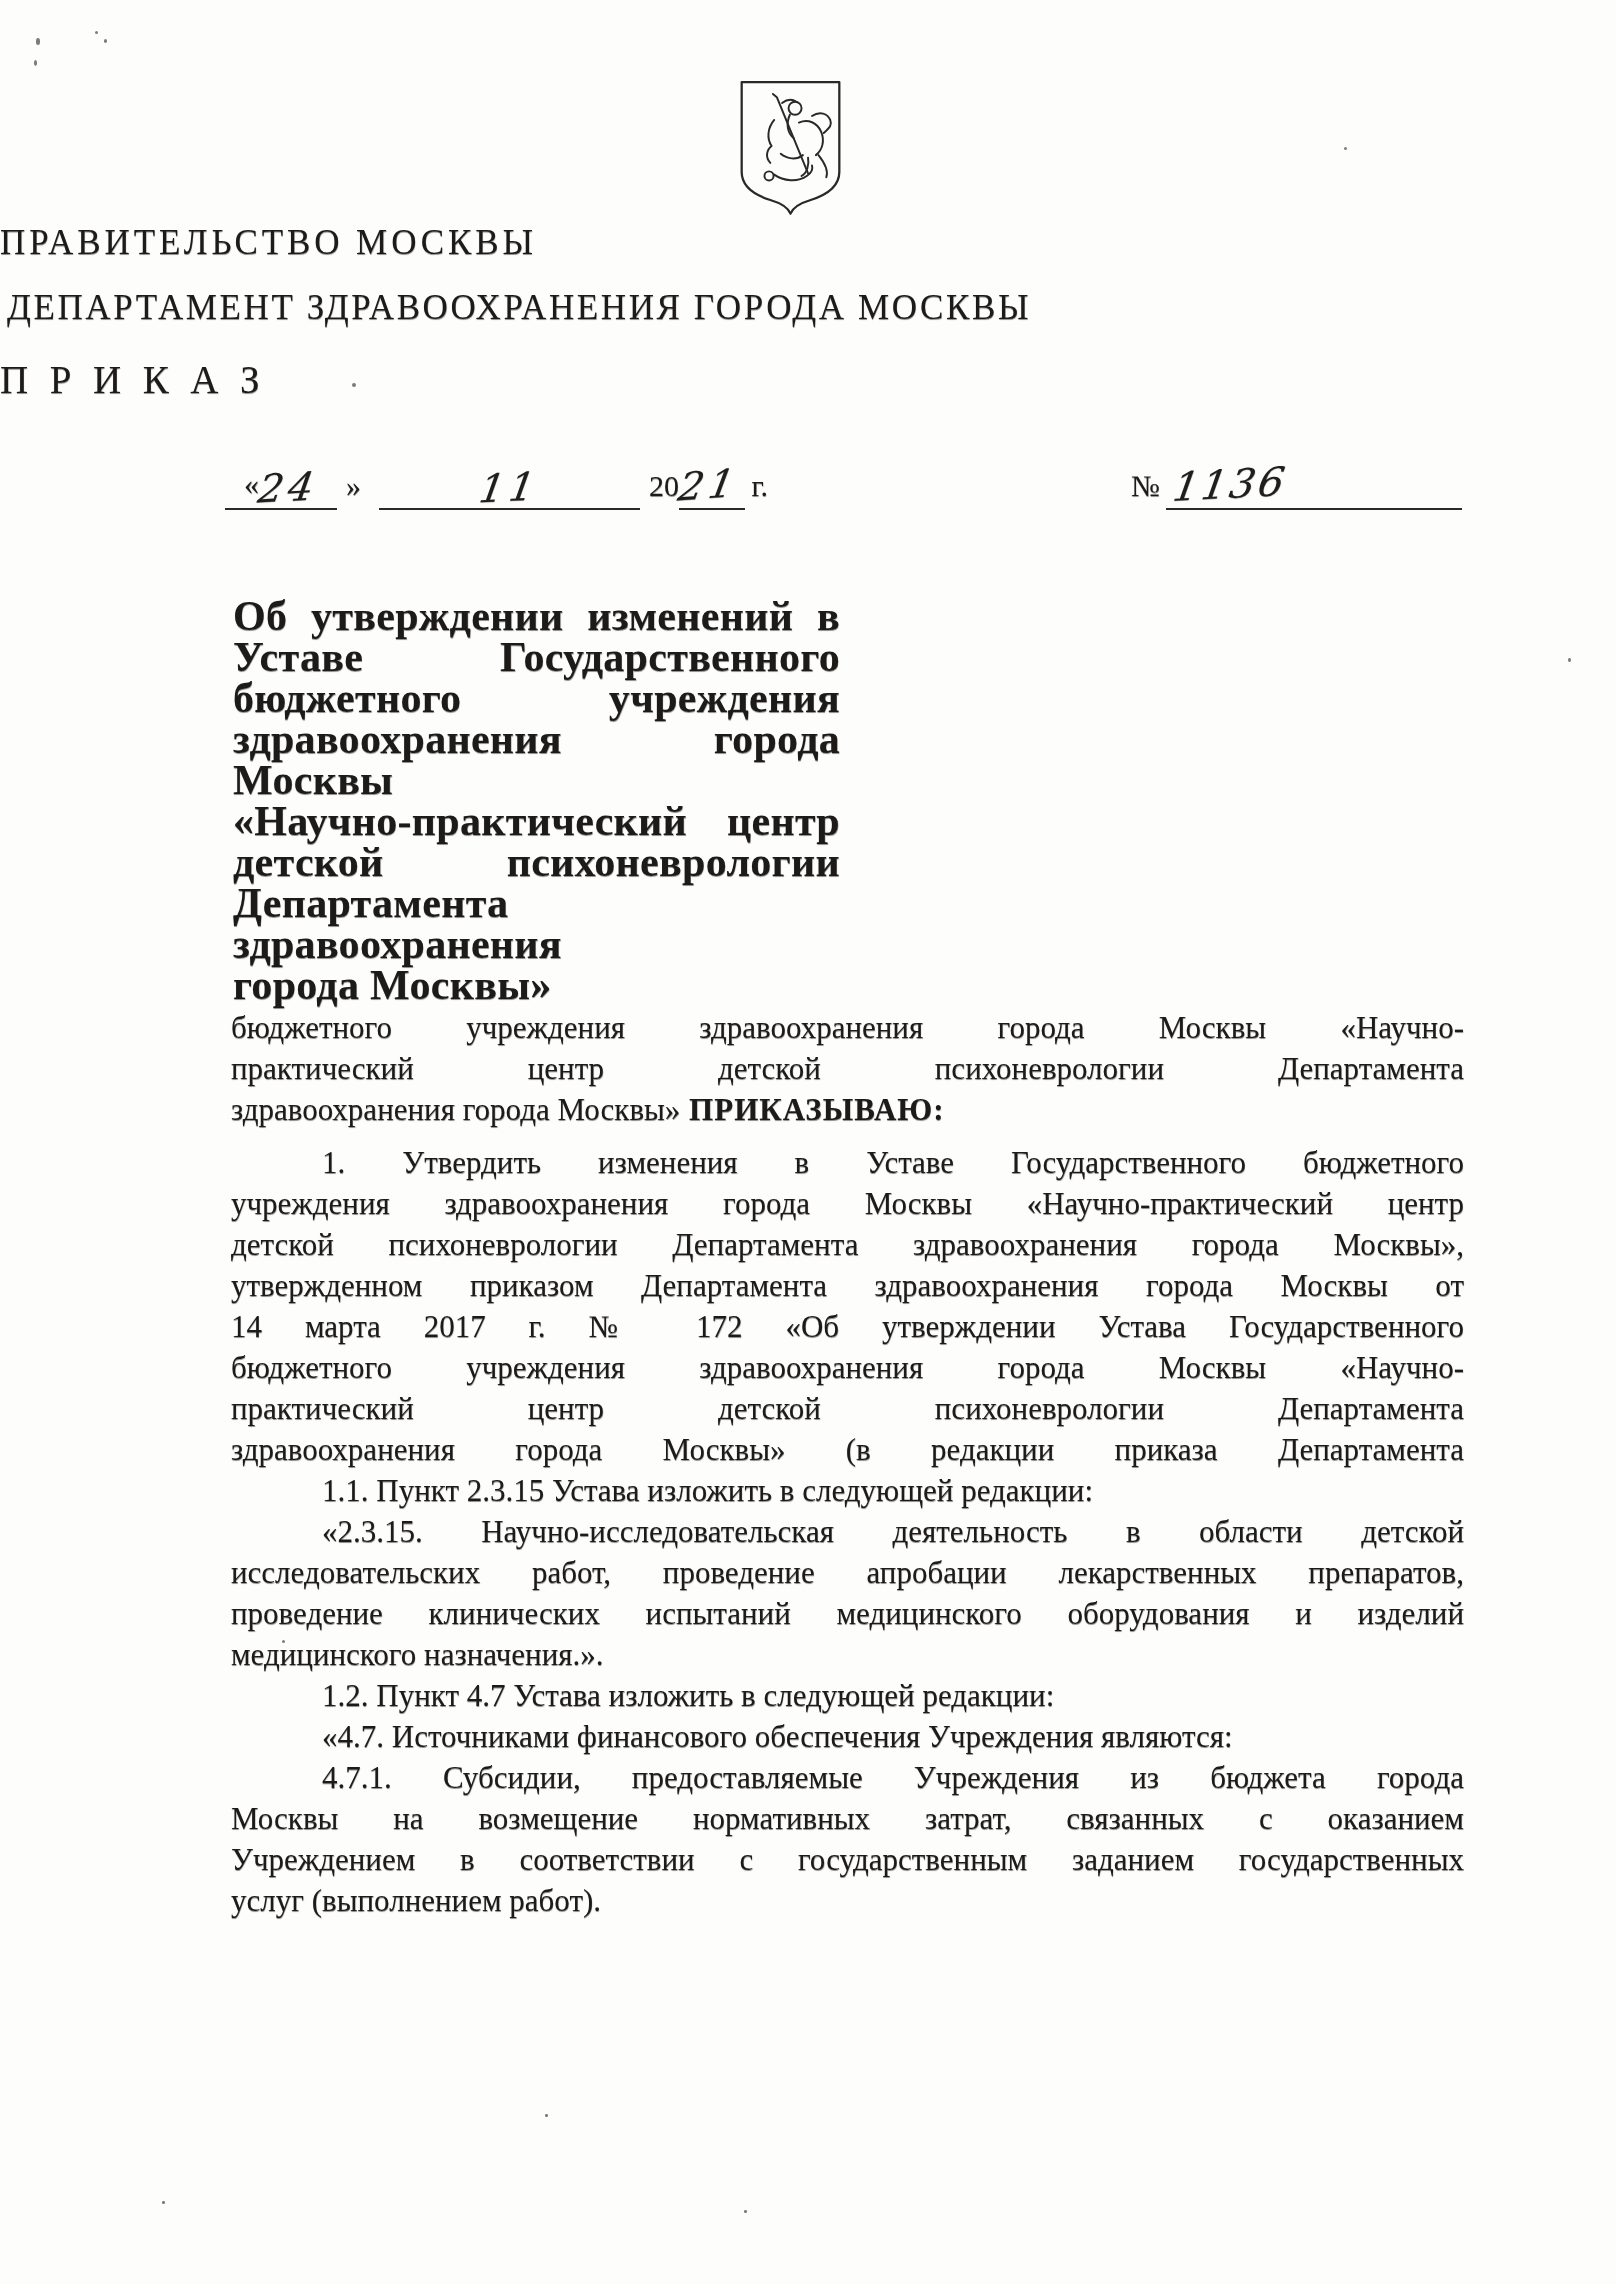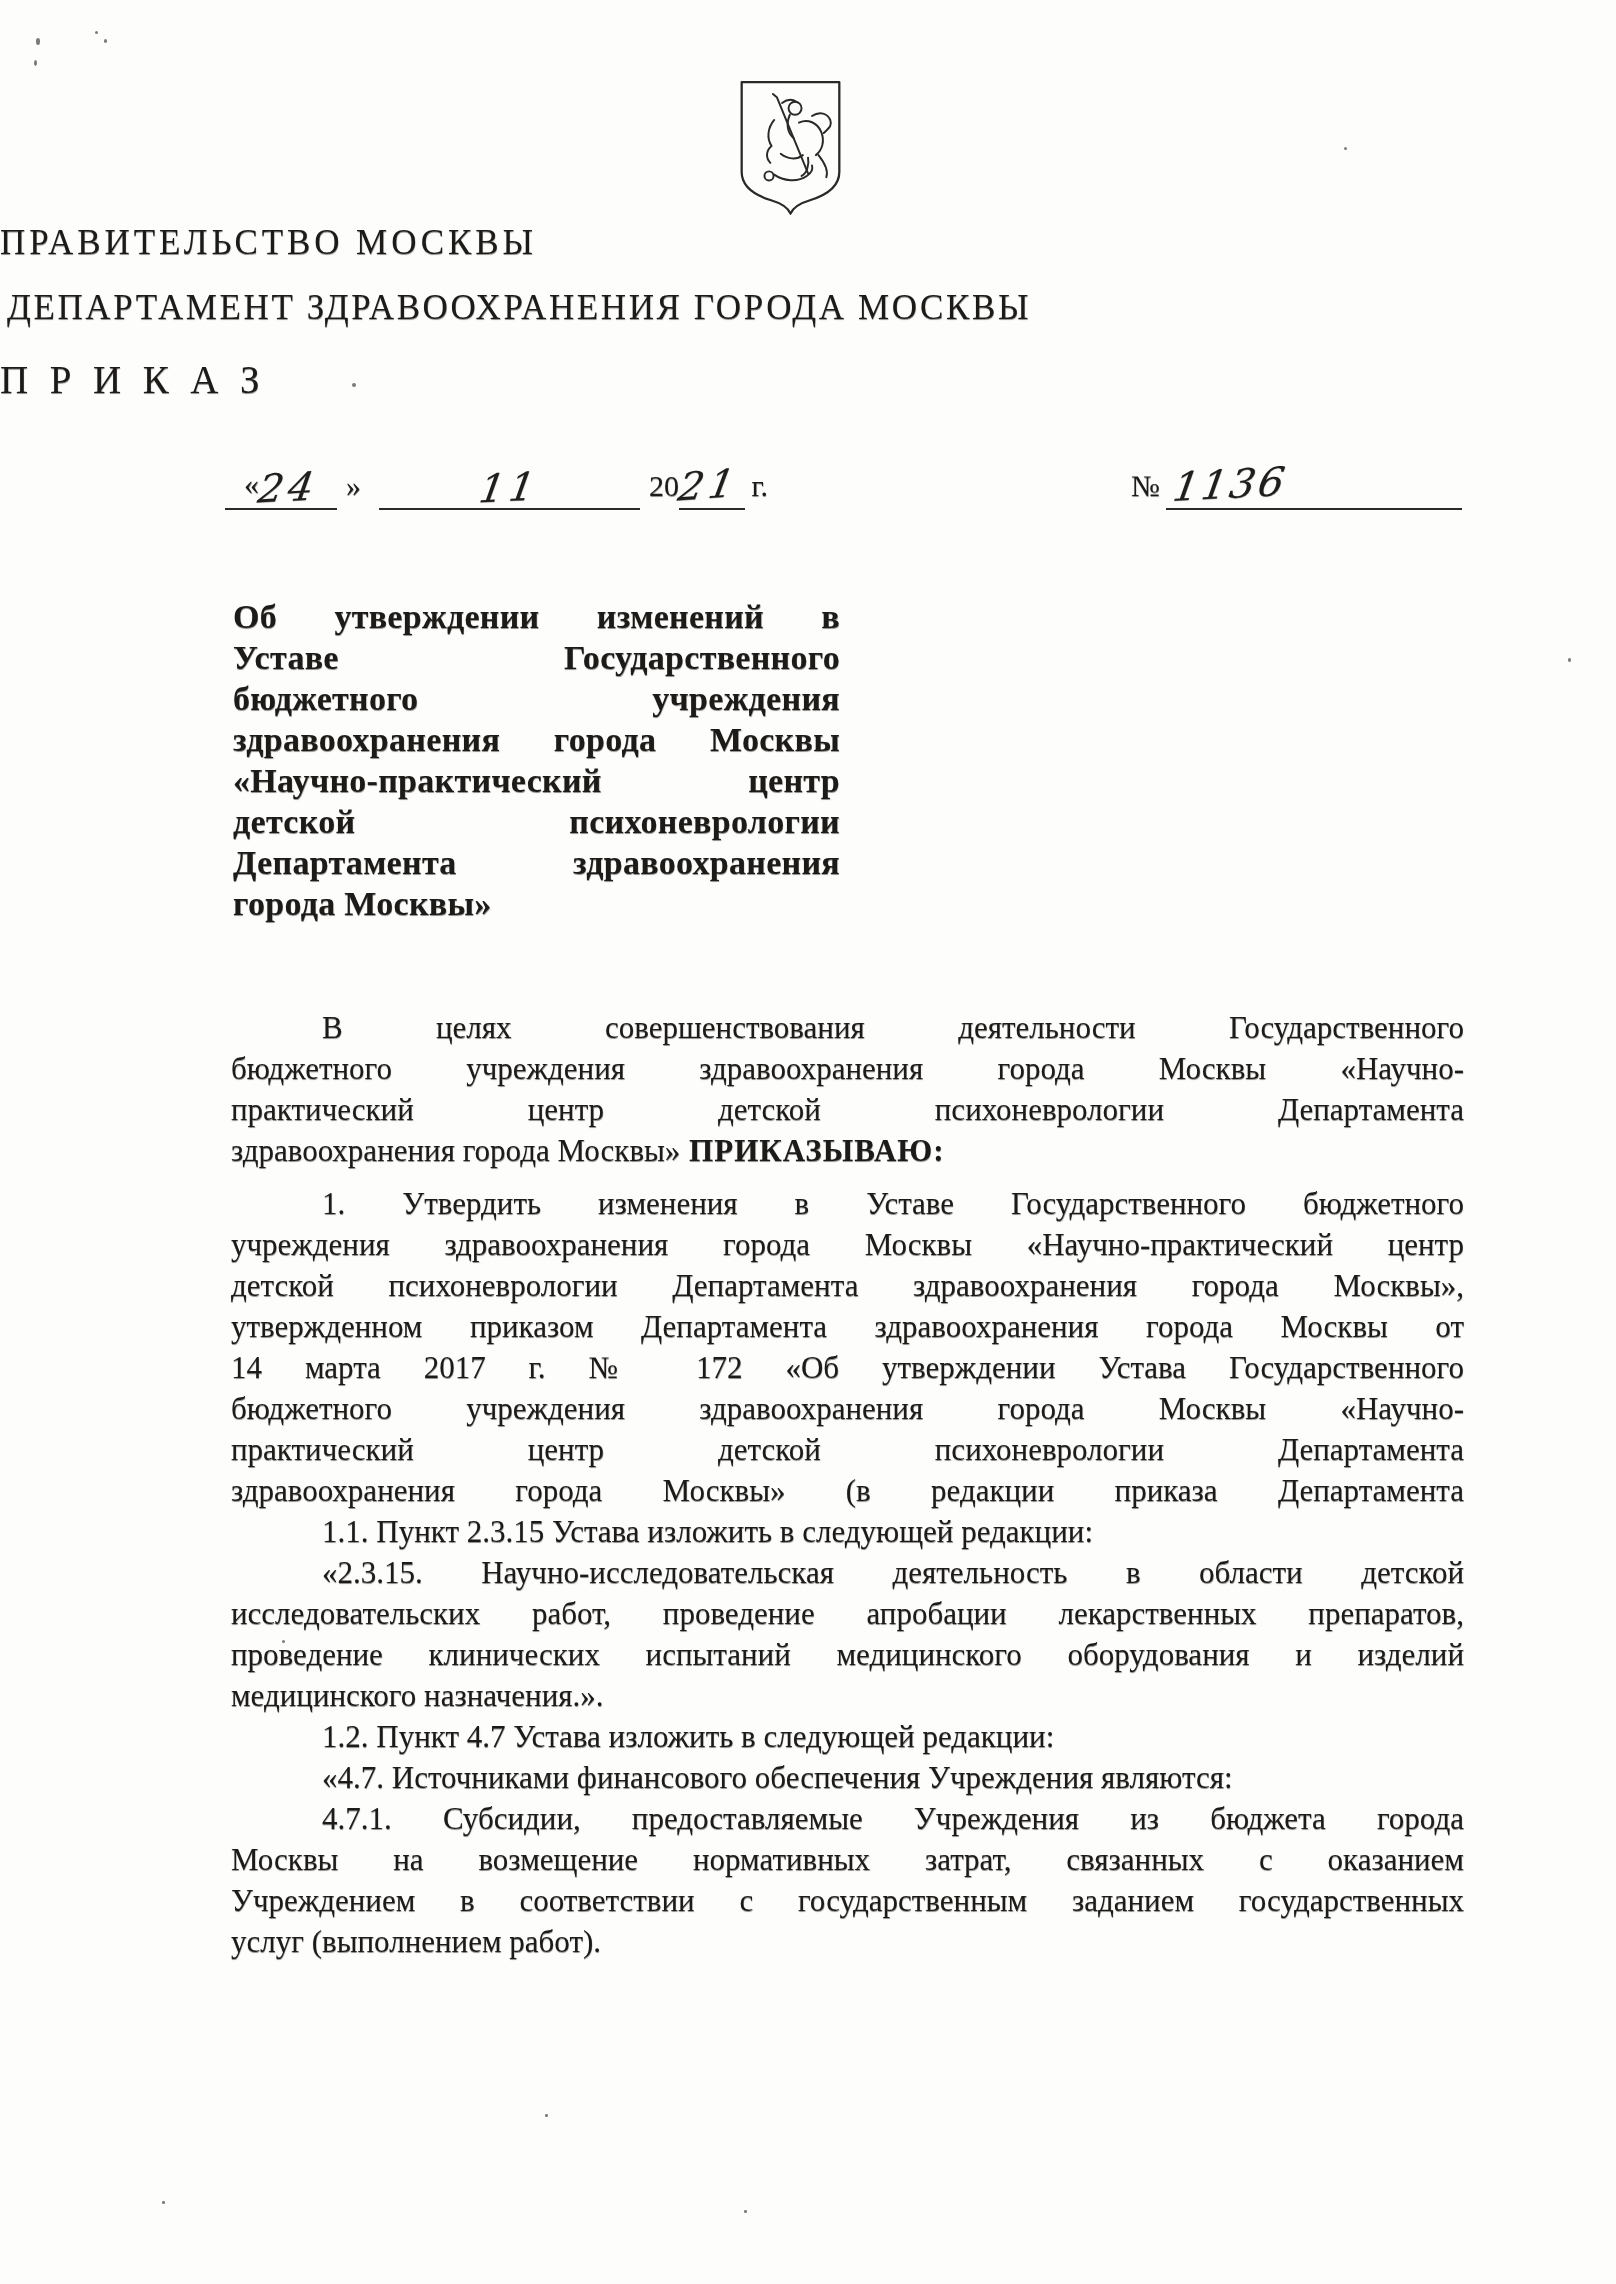--- a/index.html
+++ b/index.html
@@ -67,21 +67,21 @@
   }
   .hand.num { font-size: 40px; letter-spacing: 2.6px; margin-bottom: 3.9px; }
   .hand.yr { margin-left: -6.5px; transform: skewX(-14deg) rotate(-4deg) translateY(-2.6px); }
   .close-q { margin-left: 9px; }
   .year-prefix { margin-left: 9px; }
   .year-unit { margin-left: 6.5px; }
 
   
   .subject {
     position: absolute; left: 233px; top: 596px; width: 607px;
-    font-size: 34px; font-weight: bold; line-height: 41px; letter-spacing: 0.3px;
+    font-size: 42px; font-weight: bold; line-height: 41px; letter-spacing: 0.3px;
   }
   .sline { text-align: left; }
   .sline.just { text-align: justify; text-align-last: justify; }
 
   
   .body-text {
     position: absolute; left: 231px; top: 1007px; width: 1233px;
     font-size: 31px; line-height: 41px;
   }
   .par { margin: 0; }
@@ -161,21 +161,20 @@
       <div class="sline just">бюджетного учреждения</div>
       <div class="sline just">здравоохранения города Москвы</div>
       <div class="sline just">«Научно-практический центр</div>
       <div class="sline just">детской психоневрологии</div>
       <div class="sline just">Департамента здравоохранения</div>
       <div class="sline">города Москвы»</div>
     </div>
 
   <div class="body-text ink">
       <div class="par par-0">
-        <div class="bline first just">В целях совершенствования деятельности Государственного</div>
         <div class="bline just">бюджетного учреждения здравоохранения города Москвы «Научно-</div>
         <div class="bline just">практический центр детской психоневрологии Департамента</div>
         <div class="bline">здравоохранения города Москвы»<b> ПРИКАЗЫВАЮ:</b></div>
       </div>
       <div class="par par-1">
         <div class="bline first just">1. Утвердить изменения в Уставе Государственного бюджетного</div>
         <div class="bline just">учреждения здравоохранения города Москвы «Научно-практический центр</div>
         <div class="bline just">детской психоневрологии Департамента здравоохранения города Москвы»,</div>
         <div class="bline just">утвержденном приказом Департамента здравоохранения города Москвы от</div>
         <div class="bline just">14 марта 2017 г. № 172 «Об утверждении Устава Государственного</div>

